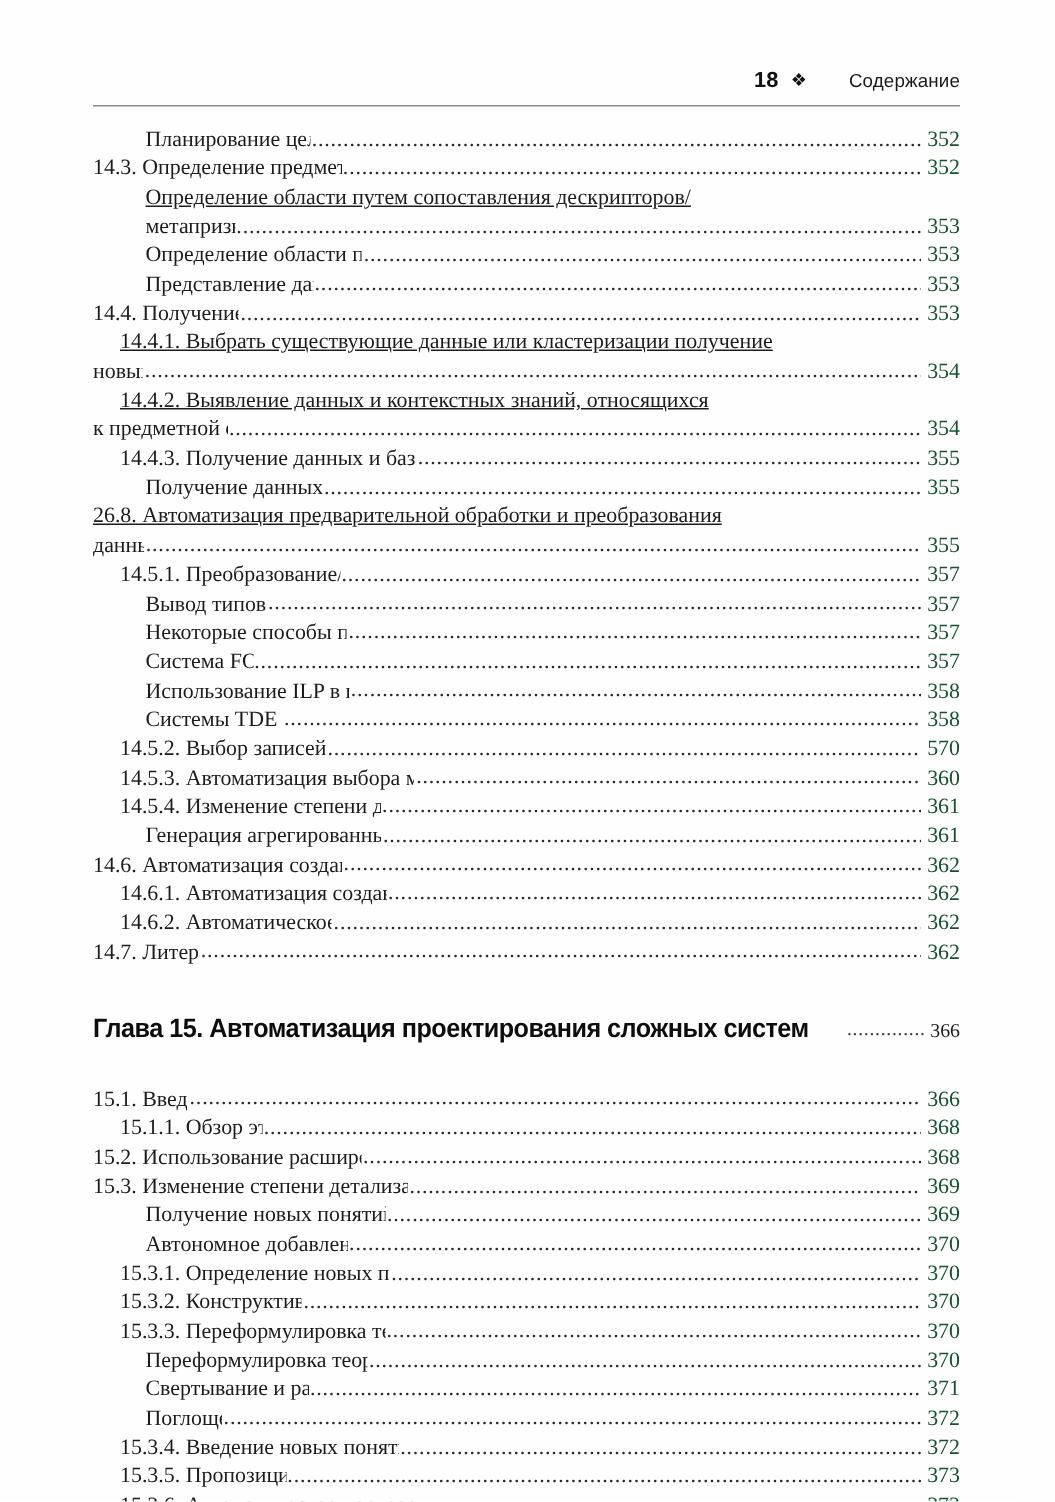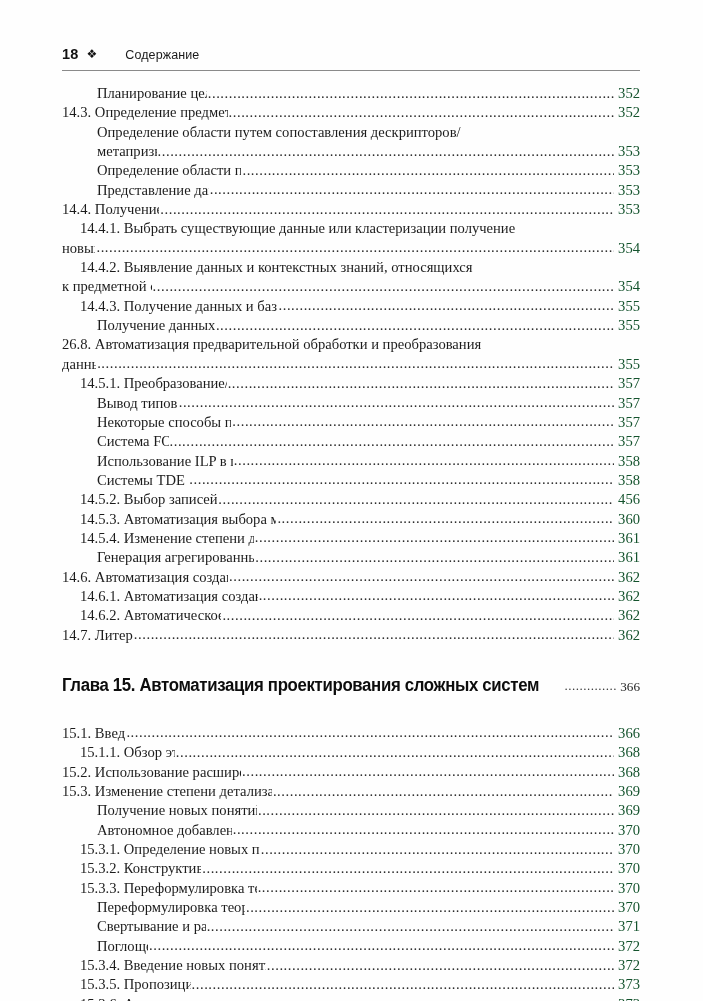--- a/index.html
+++ b/index.html
@@ -28,20 +28,21 @@
   
   .runhead {
     position: absolute;
     left: 62px;
     top: 46px;
     width: 578px;
     display: flex;
     align-items: baseline;
     gap: 8px;
     font-family: "Liberation Sans", "DejaVu Sans", sans-serif;
+    justify-content: flex-end;
   }
   .runhead-page {
     font-size: 14.5px;
     font-weight: bold;
     letter-spacing: 0.2px;
     color: #111;
   }
   .runhead-orn {
     font-size: 12px;
     color: #111;
@@ -125,20 +126,21 @@
     font-size: 14.6px;
     color: #14532d;
     padding-left: 0px;
     min-width: 26px;
   }
 
   
   .row-nolead {
     display: block;
     width: 100%;
+    text-decoration: underline;
   }
 
   
   .chapter {
     display: flex;
     align-items: baseline;
     width: 100%;
     margin-top: 30px;
     margin-bottom: 28px;
   }
@@ -320,21 +322,21 @@
           <div class="row">
             <span class="label">Системы TDE и SYNTH</span>
             <span class="leader"></span>
             <span class="pageno">358</span>
           </div>
         </div>
         <div class="toc-entry lvl1">
           <div class="row">
             <span class="label">14.5.2. Выбор записей и сжатие модели</span>
             <span class="leader"></span>
-            <span class="pageno">456</span>
+            <span class="pageno">570</span>
           </div>
         </div>
         <div class="toc-entry lvl1">
           <div class="row">
             <span class="label">14.5.3. Автоматизация выбора метода предварительной обработки</span>
             <span class="leader"></span>
             <span class="pageno">360</span>
           </div>
         </div>
         <div class="toc-entry lvl1">

